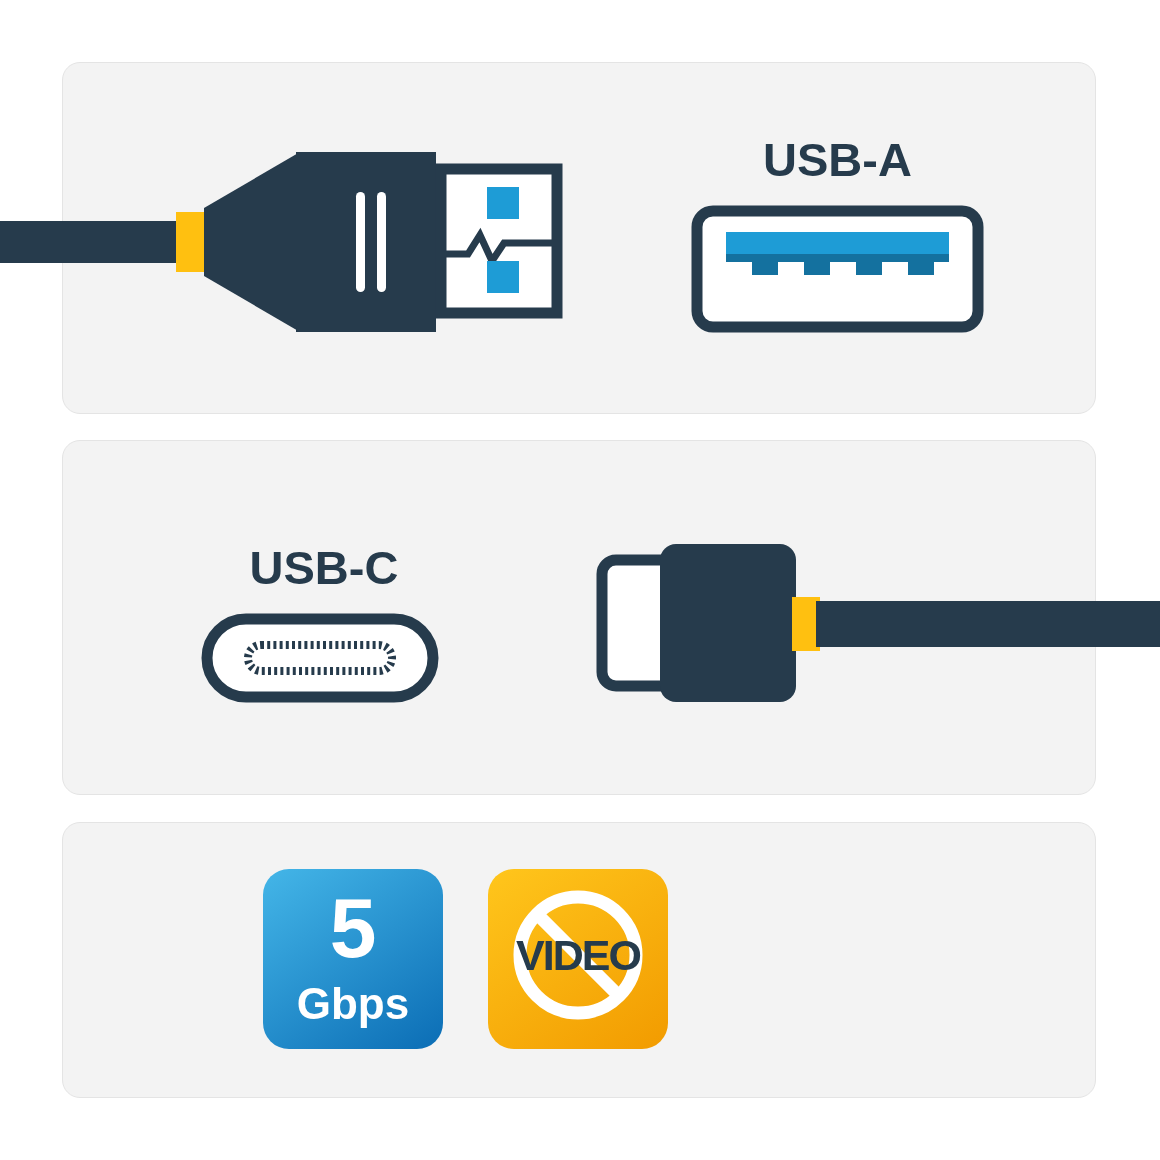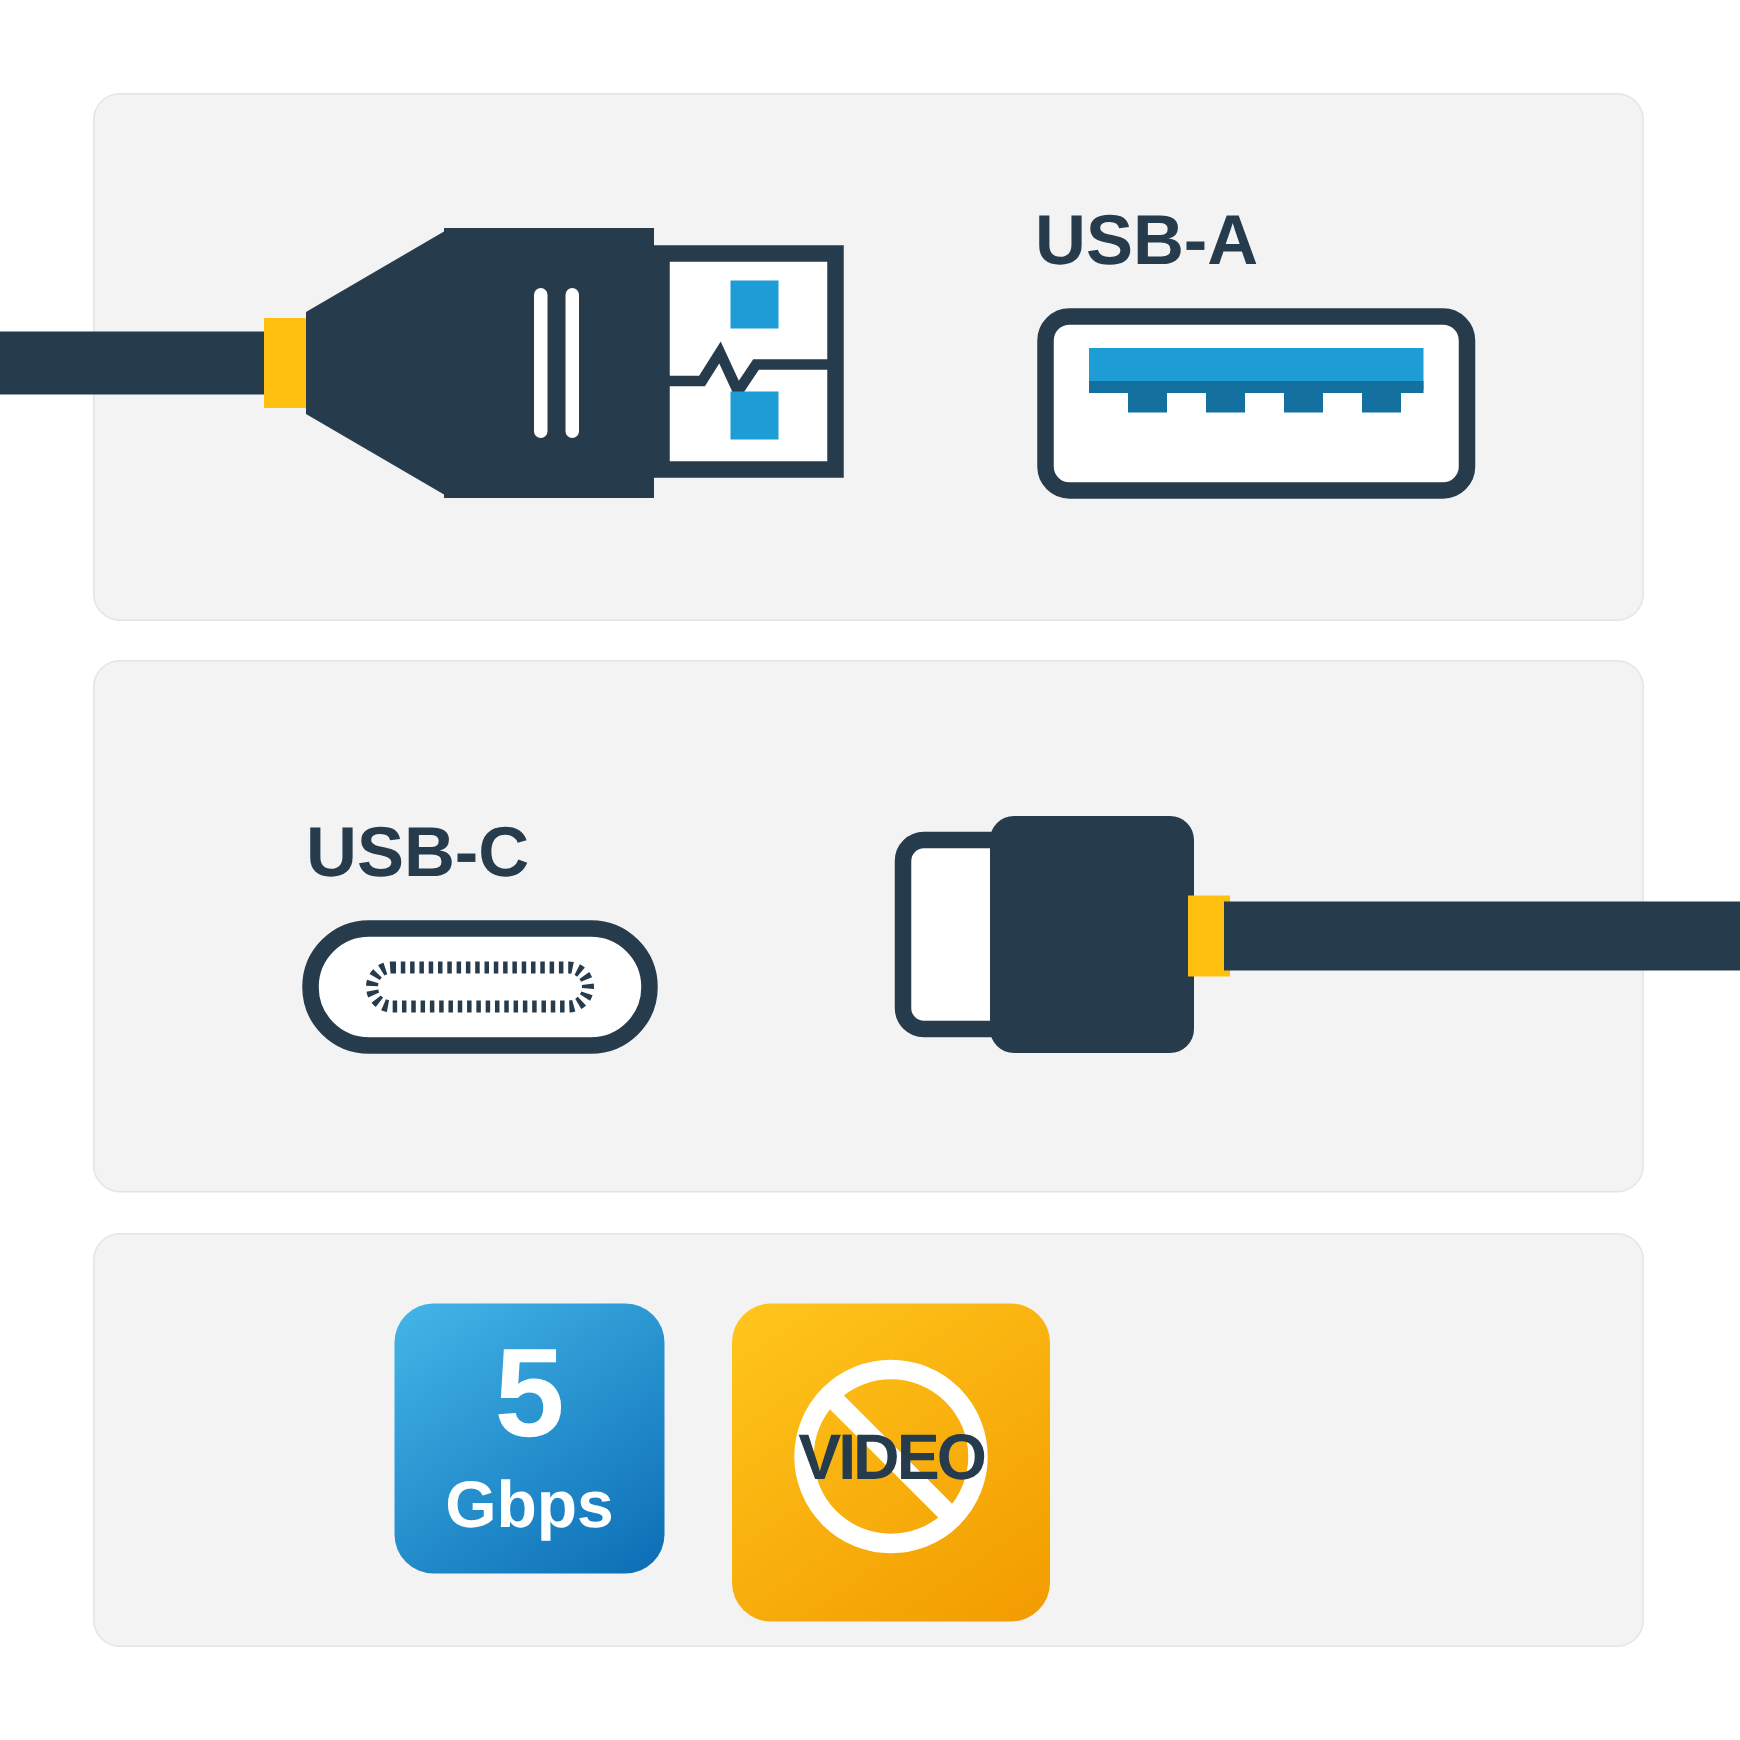--- a/index.html
+++ b/index.html
@@ -44,37 +44,37 @@
   .f-white{fill:var(--c-white);}
   .s-navy{stroke:var(--c-navy);}
   .s-white{stroke:var(--c-white);}
   .sw11{stroke-width:11px;}
   .sw8{stroke-width:8px;}
   .sw7{stroke-width:7px;}
   .sw13{stroke-width:13px;}
   .nofill{fill:none;}
 
   .port-label{
-    position:absolute;color:var(--c-navy);text-align:left;
+    position:absolute;color:var(--c-navy);text-align:center;
     font-size:47px;font-weight:700;letter-spacing:0;
   }
   #usb-a-label{left:690px;top:132px;width:295px;}
   #usb-c-label{left:204px;top:540px;width:240px;}
 
   .badges{
     position:absolute;left:200px;top:46px;display:flex;gap:45px;
   }
   .badge{
     width:180px;height:180px;border-radius:26px;
     display:flex;flex-direction:column;align-items:center;justify-content:center;
     color:#fff;position:relative;
   }
   .badge-blue{background:linear-gradient(145deg,var(--c-badge_blue_1),var(--c-badge_blue_2));}
   .badge-green{background:linear-gradient(145deg,var(--c-badge_green_1),var(--c-badge_green_2));}
-  .badge-yellow{background:linear-gradient(145deg,var(--c-badge_yellow_1),var(--c-badge_yellow_2));padding:16px;}
+  .badge-yellow{background:linear-gradient(145deg,var(--c-badge_yellow_1),var(--c-badge_yellow_2));padding:0;}
   .badge-big{font-size:84px;font-weight:700;line-height:1;margin-top:-6px;}
   .badge-sub{font-size:44px;font-weight:700;line-height:1;margin-top:12px;}
   .battery-svg{width:112px;height:66px;margin-top:6px;}
   .novideo-svg{width:180px;height:180px;display:block;}
   .video-text{
     font-family:"Liberation Sans",sans-serif;font-size:43px;font-weight:700;
     letter-spacing:-2px;fill:var(--c-navy);
   }
 </style>
 </head>

